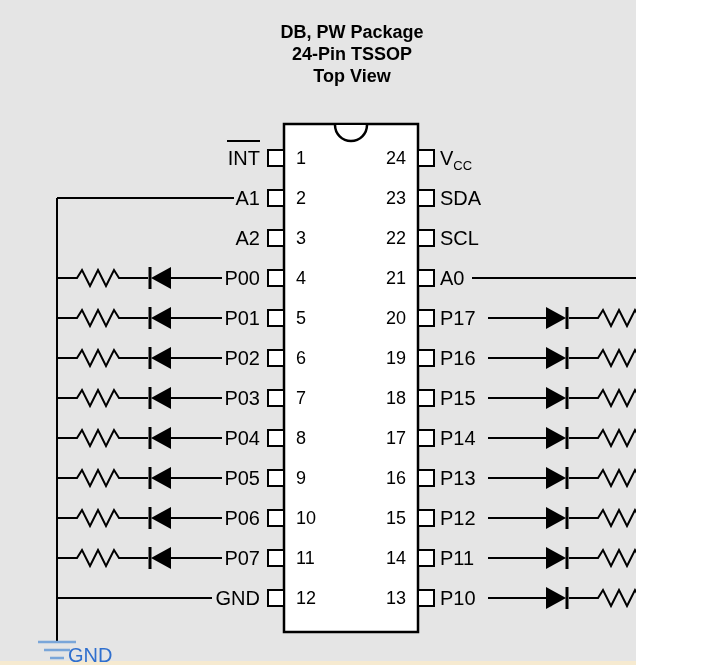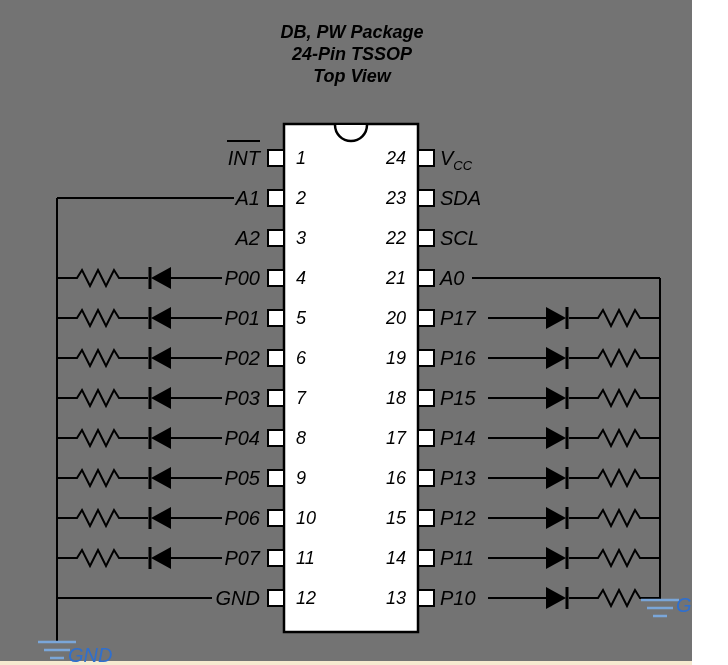--- a/index.html
+++ b/index.html
@@ -1,16 +1,16 @@
 <!DOCTYPE html>
 <html style="--ink: #000000; --gnd_text: #2f6fce; --gnd_symbol: #7aa6d9; --page_edge: #f6ead0;"><head>
 <meta charset="utf-8">
 <style>
   html,body { margin:0; padding:0; background:#ffffff; }
-  #canvas { position:relative; width:692px; height:665px; background:#737373; overflow:hidden;font-style:italic; }
+  #canvas { position:relative; width:636px; height:665px; background:#e5e5e5; overflow:hidden; }
   svg text { font-family:"Liberation Sans", sans-serif; fill:var(--ink,#000); }
   .title   { font-size:18px; font-weight:700; text-anchor:middle; }
   .num     { font-size:18px; }
   .lbl     { font-size:20px; }
   .lbl-end { font-size:20px; text-anchor:end; }
   .sub     { font-size:13px; }
   .wire    { stroke:var(--ink,#000); stroke-width:2; fill:none; }
   .thick   { stroke:var(--ink,#000); stroke-width:3; fill:none; }
   .stub    { fill:#ffffff; stroke:var(--ink,#000); stroke-width:2; }
   .ic-body { fill:#ffffff; stroke:var(--ink,#000); stroke-width:2.5; }

